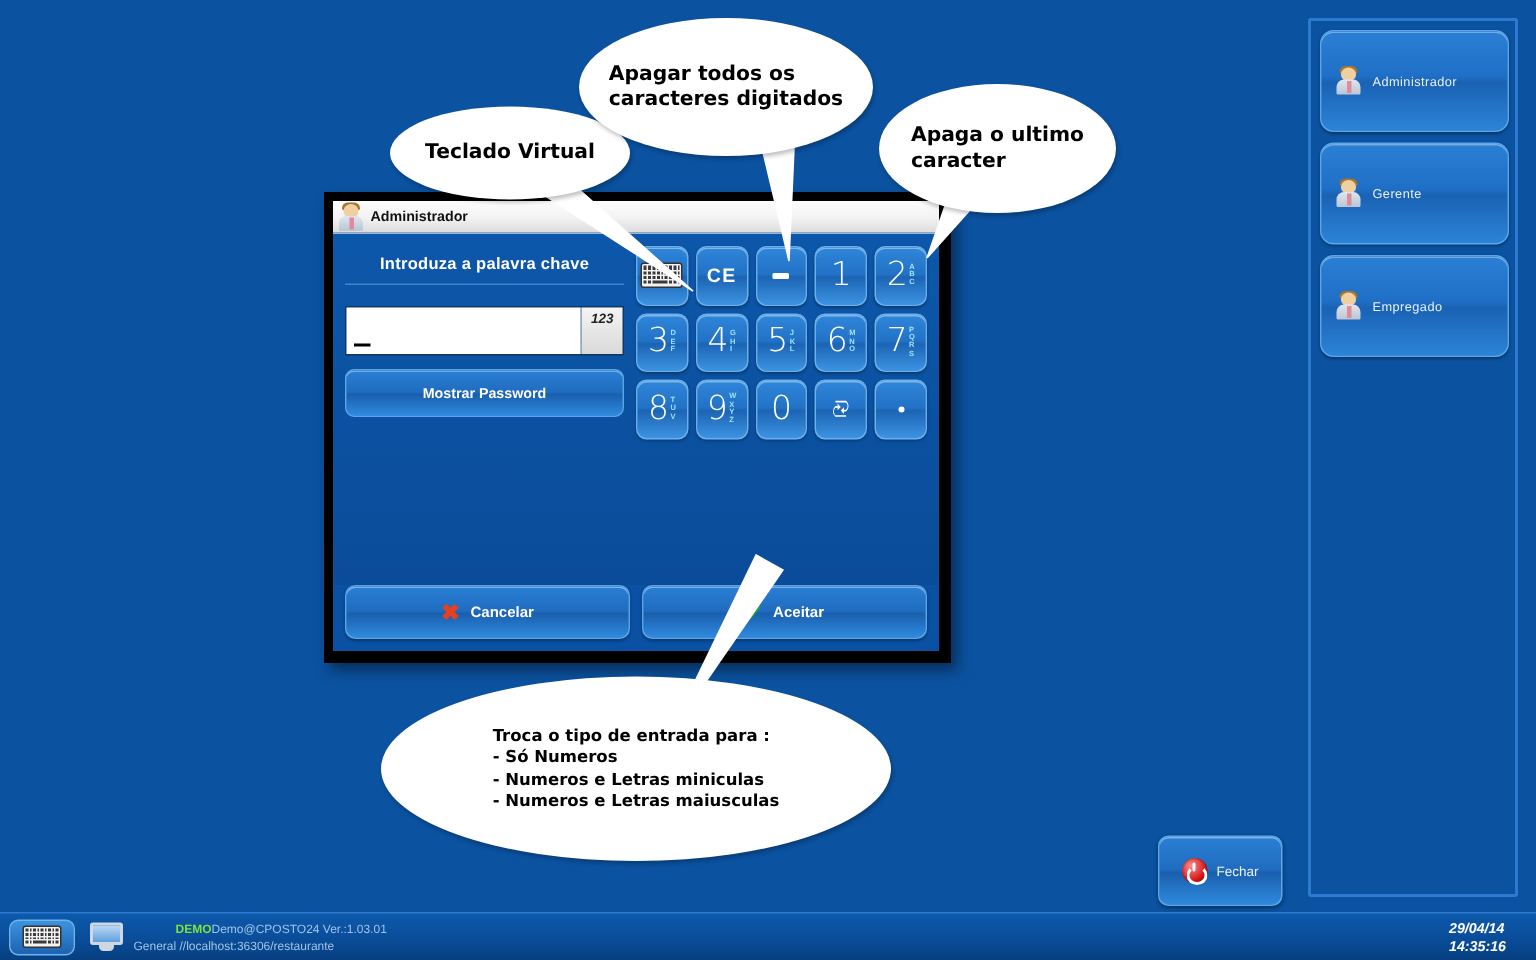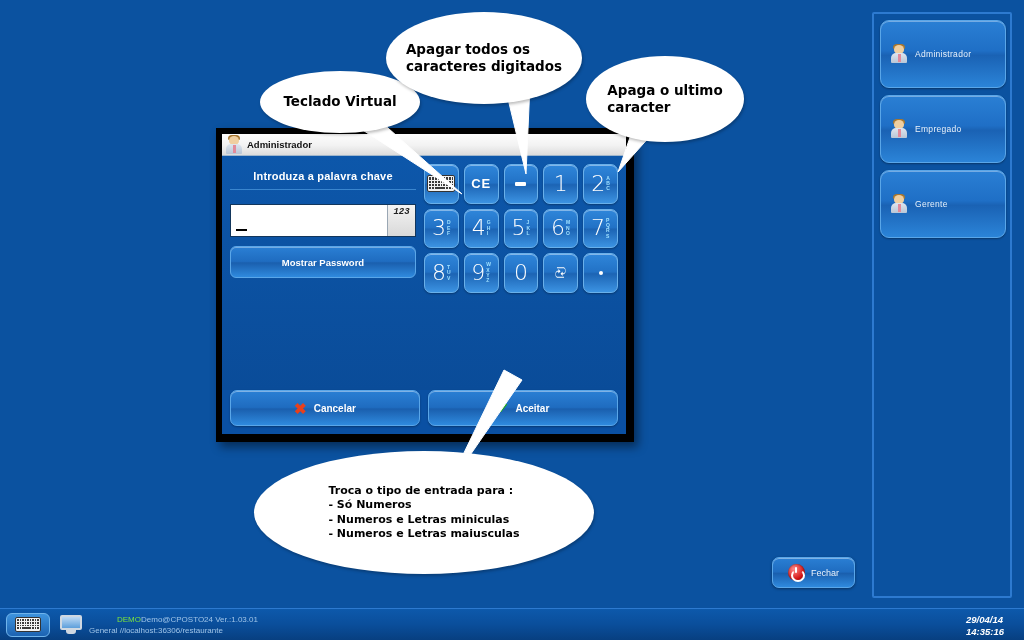--- a/index.html
+++ b/index.html
@@ -82,21 +82,21 @@
   .avatar .tie {
     position: absolute; left: 6.5px; top: 9px;
     width: 3px; height: 8px;
     background: #e28a9a;
   }
 
   
   #fechar-btn {
     position: absolute;
     left: 772px; top: 557px;
-    width: 83px; height: 31px;
+    width: 83px; height: 47px;
     border-radius: 7px;
     background: linear-gradient(to bottom,#2a7fd4 0%,#1f6cc0 48%,#1a5fae 53%,#2f8ade 100%);
     border: 1px solid #5aa6e8;
     box-shadow: inset 0 1px 0 rgba(255,255,255,.4), 0 1px 3px rgba(0,0,0,.4);
     display: flex; align-items: center; justify-content: center;
     gap: 6px;
     cursor: pointer;
   }
   #fechar-btn .pw {
     width: 17px; height: 17px; border-radius: 50%;
@@ -180,21 +180,21 @@
     position: absolute;
     left: 5px; bottom: 5px;
     width: 11px; height: 2px; background: #000;
   }
   #mode-indicator {
     width: 28px;
     background: linear-gradient(to bottom,#f4f4f4,#d9d9d9);
     border-left: 1px solid #9aa7b4;
     display: flex; align-items: flex-start; justify-content: center;
     padding-top: 2px;
-    font-size: 9px; font-style: italic; font-weight: bold; color: #222; font-family: Liberation Mono, monospace;
+    font-size: 9px; font-style: italic; font-weight: bold; color: #222;
   }
   #show-password-btn {
     margin-top: 9px;
     height: 32px;
     border-radius: 6px;
     background: linear-gradient(to bottom,#2a7fd4 0%,#1f6cc0 48%,#1a5fae 53%,#2f8ade 100%);
     border: 1px solid #5aa6e8;
     box-shadow: inset 0 1px 0 rgba(255,255,255,.35);
     display: flex; align-items: center; justify-content: center;
     color: #fff; font-size: 9.5px; font-weight: bold;
@@ -335,21 +335,21 @@
   #monitor-icon .stand {
     width: 10px; height: 4px; margin: 0 auto;
     background: #cfd8e2; border-radius: 0 0 3px 3px;
   }
   #status-text {
     margin-left: 7px;
     font-size: 8px;
     line-height: 11px;
     color: #9fc4e8;
   }
-  #status-text .demo { color: #7ce33b; font-weight: normal; padding-left: 28px; }
+  #status-text .demo { color: #7ce33b; font-weight: bold; padding-left: 28px; }
   #clock {
     position: absolute;
     right: 20px; top: 5px;
     text-align: left;
     color: #ffffff;
     font-size: 9.5px;
     line-height: 11.5px;
     font-weight: bold;
     font-style: italic;
   }
@@ -372,31 +372,31 @@
     <span class="lbl">Administrador</span>
   </div>
 
   <div class="user-btn">
     <span class="avatar">
       <span class="hair"></span>
         <span class="head"></span>
         <span class="body"></span>
         <span class="tie"></span>
     </span>
-    <span class="lbl">Empregado</span>
+    <span class="lbl">Gerente</span>
   </div>
 
   <div class="user-btn">
     <span class="avatar">
       <span class="hair"></span>
         <span class="head"></span>
         <span class="body"></span>
         <span class="tie"></span>
     </span>
-    <span class="lbl">Gerente</span>
+    <span class="lbl">Empregado</span>
   </div>
 
 </div>
 
 <div id="fechar-btn">
   <span class="pw"></span>
   <span class="lbl">Fechar</span>
 </div>
 
 <div id="login-dialog">

